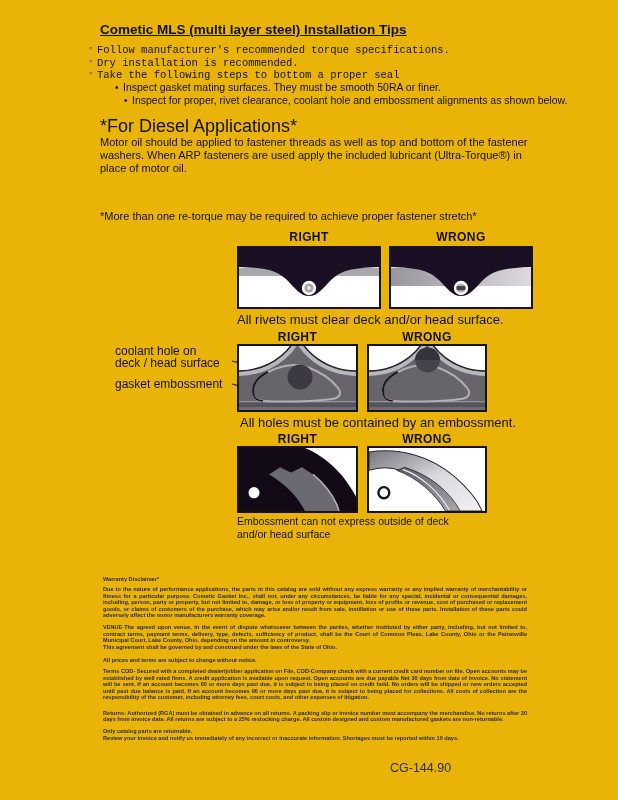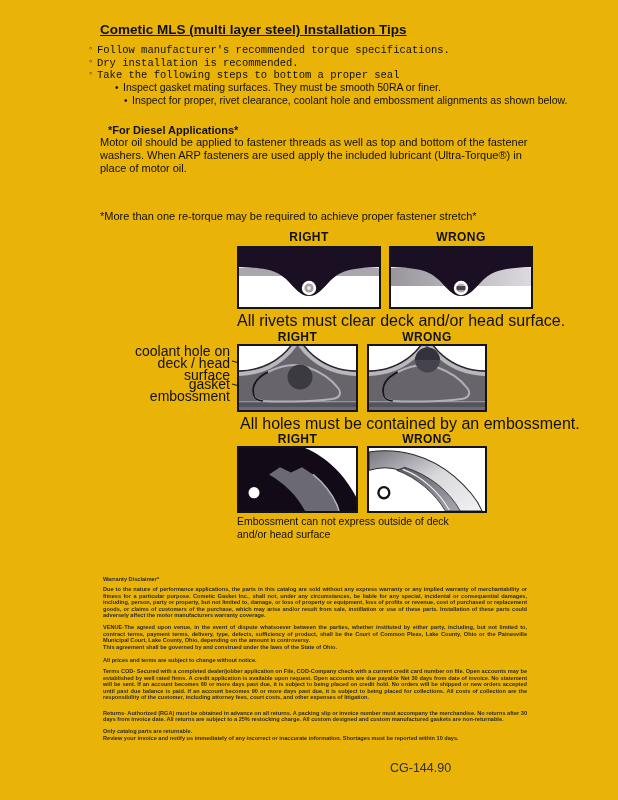--- a/index.html
+++ b/index.html
@@ -4,28 +4,28 @@
 <style>
   html,body{margin:0;padding:0;background:#fff;}
   .page{position:relative;width:618px;height:800px;background:#eab308;overflow:hidden;
         font-family:"Liberation Sans", sans-serif;color:#111;}
   .abs{position:absolute;}
   .title{font-size:13.5px;font-weight:bold;text-decoration:underline;white-space:nowrap;margin:0;}
   .bullet{font-size:10.5px;white-space:nowrap;font-family:Liberation Mono, monospace;}
   .bullet .marker{display:inline-block;width:9px;font-size:9px;vertical-align:top;}
   .subbullet{font-size:10.5px;white-space:nowrap;}
   .subbullet .marker{display:inline-block;width:8px;font-size:10px;}
-  .secthead{font-size:11px;font-weight:bold;white-space:nowrap;margin:8px;}
+  .secthead{font-size:18px;font-weight:normal;white-space:nowrap;margin:0;}
   .para{font-size:11px;line-height:13px;width:445px;}
   .dlabel{font-size:12px;font-weight:bold;letter-spacing:0.4px;text-align:center;}
-  .caption{font-size:16px;white-space:nowrap;}
+  .caption{font-size:13px;white-space:nowrap;}
   .caption2{font-size:10.5px;line-height:12.5px;width:290px;}
   .panel{box-sizing:border-box;border:2px solid #141414;background:#fff;}
   .panel svg{display:block;width:100%;height:100%;}
-  .ann{font-size:14px;line-height:12px;text-align:right;width:115px;}
+  .ann{font-size:12px;line-height:12px;text-align:left;width:115px;}
   .legal{width:424px;font-size:5.6px;line-height:6.4px;font-weight:bold;color:#2b2b2b;}
   .legal .lh{margin:0 0 4px 0;}
   .legal p{margin:0;text-align:justify;}
   .legal .m1{margin-bottom:6px;}
   .legal .m2{margin-bottom:7px;}
   .legal .m3{margin-bottom:5px;}
   .legal .m4{margin-bottom:9px;}
   .pagenum{font-size:12.5px;color:#2e2e2e;white-space:nowrap;}
 </style>
 </head>

